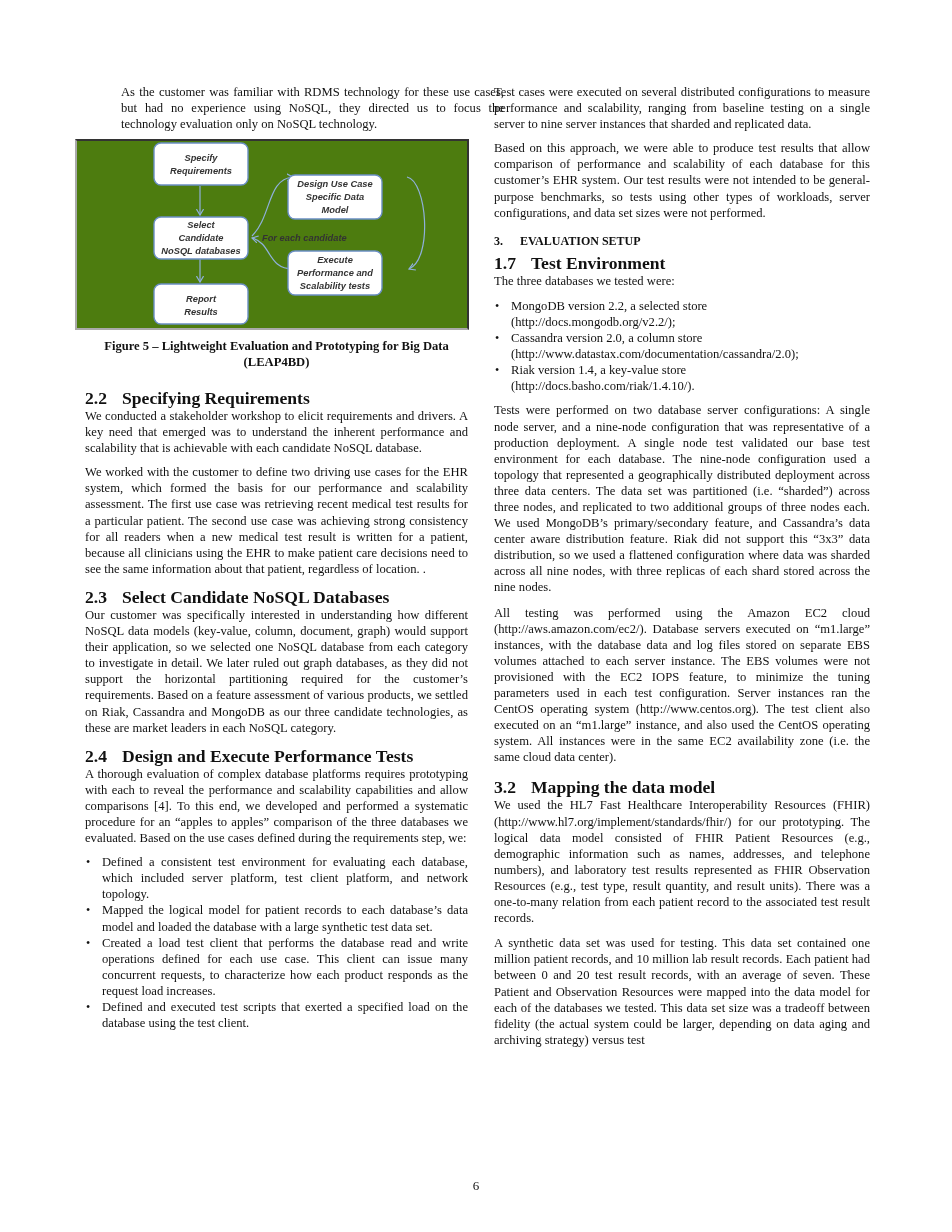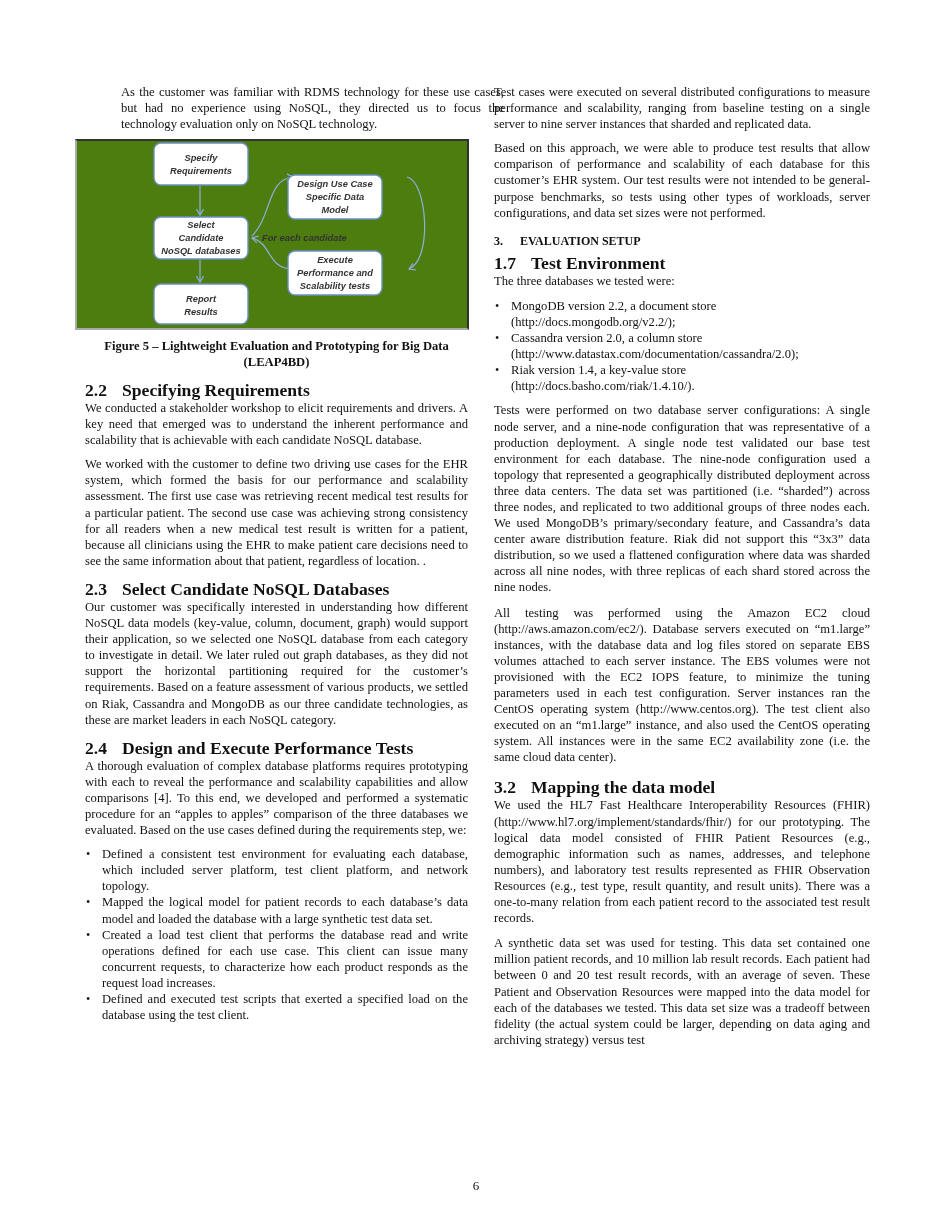--- a/index.html
+++ b/index.html
@@ -102,21 +102,21 @@
       <text class="fig-box-label" x="258" y="135">Performance and</text>
       <text class="fig-box-label" x="258" y="148">Scalability tests</text>
     </g>
     <text class="fig-box-label" x="185" y="100">For each candidate</text>
   </svg>
 </div>
 
 <div class="caption">Figure  5 – Lightweight Evaluation and Prototyping for Big Data (LEAP4BD)</div>
 
 <div class="left-flow">
-  <h2 style="margin-top:0;">
+  <h2 style="margin-top:8px;">
     <span class="num">2.2</span><span>Specifying Requirements</span>
   </h2>
   <p>We conducted a stakeholder workshop to elicit requirements and drivers. A key need that emerged was to understand the inherent performance and scalability that is achievable with each candidate NoSQL database.</p>
   <p class="gap">We worked with the customer to define two driving use cases for the EHR system, which formed the basis for our performance and scalability assessment. The first use case was retrieving recent medical test results for a particular patient. The second use case was achieving strong consistency for all readers when a new medical test result is written for a patient, because all clinicians using the EHR to make patient care decisions need to see the same information about that patient, regardless of location. .</p>
 
   <h2>
     <span class="num">2.3</span><span>Select Candidate NoSQL Databases</span>
   </h2>
   <p>Our customer was specifically interested in understanding how different NoSQL data models (key-value, column, document, graph) would support their application, so we selected one NoSQL database from each category to investigate in detail. We later ruled out graph databases, as they did not support the horizontal partitioning required for the customer’s requirements. Based on a feature assessment of various products, we settled on Riak, Cassandra and MongoDB as our three candidate technologies, as these are market leaders in each NoSQL category.</p>
 
@@ -138,21 +138,21 @@
 
   <h1 style="margin-top:10px;">
     <span class="num">3.</span><span>EVALUATION SETUP</span>
   </h1>
   <h2 style="margin-top:2px;">
     <span class="num">1.7</span><span>Test Environment</span>
   </h2>
   <p>The three databases we tested were:</p>
   <ul style="margin-top:9px;">
     <li style="text-align:left;">
-      <span class="url-line">MongoDB version 2.2, a document store</span>
+      <span class="url-line">MongoDB version 2.2, a selected store</span>
       <span class="url-line">(http://docs.mongodb.org/v2.2/);</span>
     </li>
     <li style="text-align:left;">
       <span class="url-line">Cassandra version 2.0, a column store</span>
       <span class="url-line">(http://www.datastax.com/documentation/cassandra/2.0);</span>
     </li>
     <li style="text-align:left;">
       <span class="url-line">Riak version 1.4, a key-value store</span>
       <span class="url-line">(http://docs.basho.com/riak/1.4.10/).</span>
     </li>

